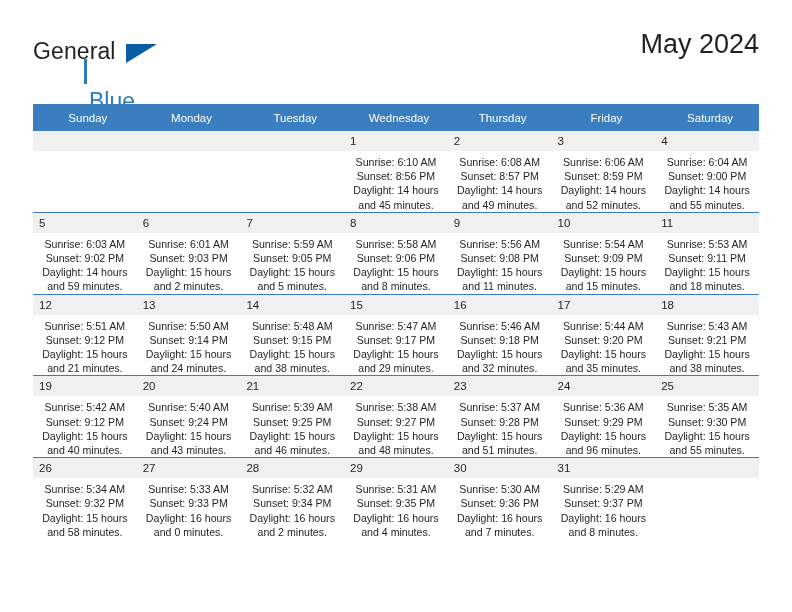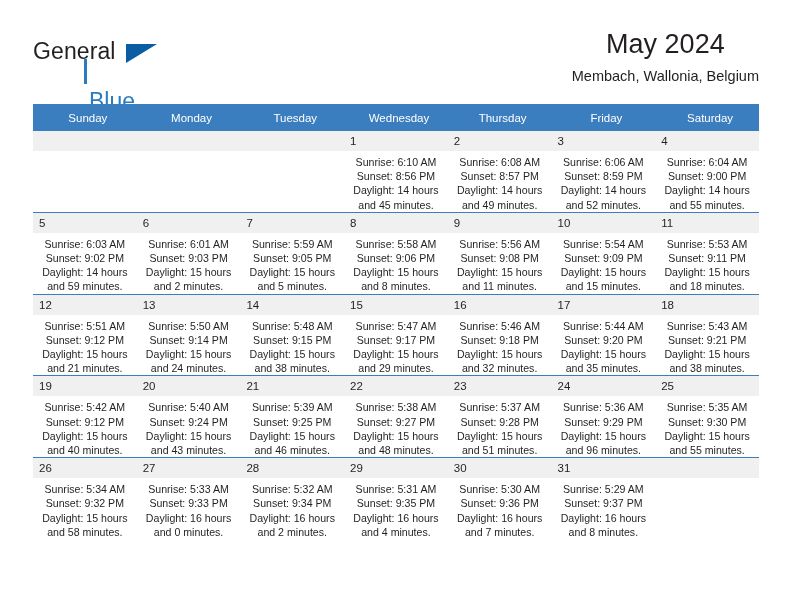--- a/index.html
+++ b/index.html
@@ -69,21 +69,21 @@
     top: 21px;
     width: 3px;
     height: 25px;
     background: #2b7bc1;
   }
 
   .title-block {
     position: absolute;
     right: 0;
     top: 0;
-    text-align: center;
+    text-align: right;
   }
   .cal-title {
     font-size: 27px;
     color: #231f20;
     line-height: 32px;
     white-space: nowrap;
   }
   .cal-subtitle {
     font-size: 14.5px;
     color: #231f20;
@@ -153,21 +153,20 @@
 
     <div class="brand">
       <span class="brand-general">General</span>
       <span class="brand-rule"></span>
       <span class="brand-mark"></span>
       <span class="brand-blue">Blue</span>
     </div>
 
     <div class="title-block">
       <div class="cal-title">May 2024</div>
-      <div class="cal-subtitle">Membach, Wallonia, Belgium</div>
     </div>
 
   </div>
 
   <table class="calendar">
     <thead>
       <tr id="weekday-header-row">
           <th>Sunday</th>
           <th>Monday</th>
           <th>Tuesday</th>

